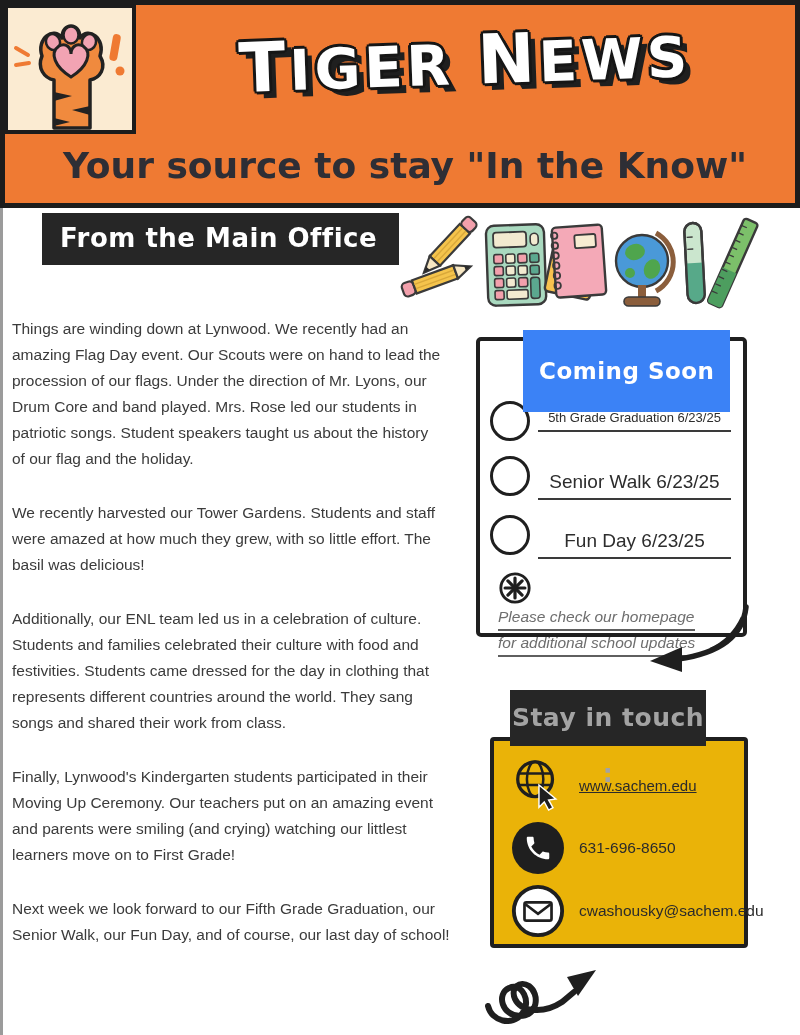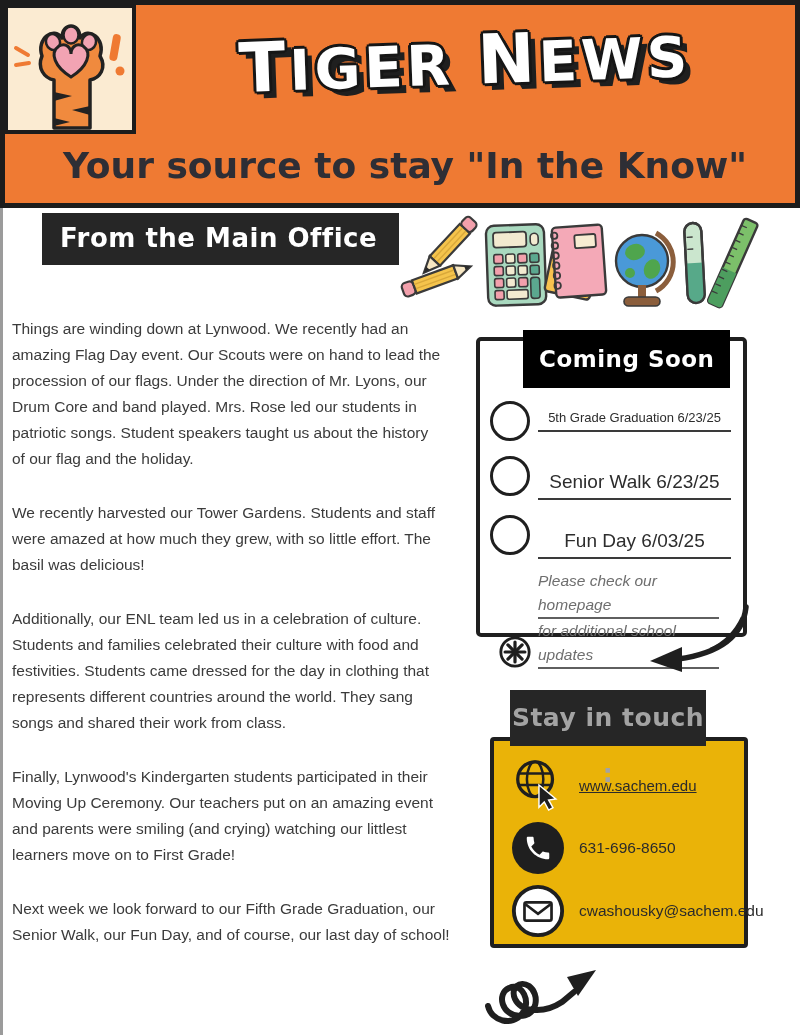--- a/index.html
+++ b/index.html
@@ -48,36 +48,36 @@
     position:absolute;left:12px;top:316px;width:470px;
     font-size:15.5px;line-height:26px;color:#3b3b3b;z-index:1;
   }
   .article p{margin:0 0 28px;white-space:pre-line;}
   
   .cs-box{
     position:absolute;left:476px;top:337px;width:271px;height:300px;
     border:4px solid #1f1f1f;border-radius:5px;background:#fff;box-sizing:border-box;z-index:1;
   }
   .cs-tab{
-    position:absolute;left:43px;top:-11px;height:50px;background:#000000;
+    position:absolute;left:43px;top:-11px;height:50px;background:#3b82f6;
     color:#fff;font-family:"DejaVu Sans", sans-serif;font-weight:800;
-    font-size:23px;line-height:50px;padding:4px 16px;white-space:nowrap;letter-spacing:0.5px;
+    font-size:23px;line-height:50px;padding:16px 16px;white-space:nowrap;letter-spacing:0.5px;
   }
   .cs-list{padding:60px 12px 0 10px;}
   .cs-row{display:flex;align-items:center;margin-bottom:10px;}
   .cs-circle{
     width:34px;height:34px;border:3px solid #1f1f1f;border-radius:50%;
     flex:none;margin-right:8px;background:#fff;
   }
   .cs-label{
     flex:1;text-align:center;font-size:13px;color:#2d2d2d;
     padding-bottom:5px;border-bottom:2px solid #3a3a3a;white-space:nowrap;
   }
   .cs-row.big .cs-label{font-size:19px;margin-top:20px;}
-  .cs-note{display:flex;align-items:flex-end;margin:4px 12px 0 8px;}
+  .cs-note{display:flex;align-items:flex-start;margin:4px 12px 0 8px;flex-direction:column;}
   .cs-note .note-icon{flex:none;margin:2px 6px 0 0;}
   .cs-note-text{flex:1;font-style:italic;color:#6e6e6e;font-size:15.5px;line-height:24px;}
   .cs-note-text span{display:block;border-bottom:2px solid #5f5f5f;padding-bottom:0;}
   .curved-arrow{position:absolute;left:642px;top:601px;z-index:2;}
   
   .sit-banner{
     position:absolute;left:510px;top:690px;width:196px;height:56px;background:#262626;
     color:#a3a3a3;text-align:center;font-family:"DejaVu Sans", sans-serif;font-weight:800;
     font-size:25px;line-height:56px;z-index:2;box-sizing:border-box;letter-spacing:0.5px;
   }
@@ -244,21 +244,21 @@
     <div class="cs-row">
       <div class="cs-circle"></div>
       <div class="cs-label">5th Grade Graduation 6/23/25</div>
     </div>
     <div class="cs-row big">
       <div class="cs-circle"></div>
       <div class="cs-label">Senior Walk 6/23/25</div>
     </div>
     <div class="cs-row big">
       <div class="cs-circle"></div>
-      <div class="cs-label">Fun Day 6/03/25</div>
+      <div class="cs-label">Fun Day 6/23/25</div>
     </div>
     <div class="cs-note">
       <svg class="note-icon" width="34" height="34" viewBox="0 0 36 36">
         <circle cx="18" cy="18" r="15" fill="#fff" stroke="#1f1f1f" stroke-width="3"></circle>
         <g stroke="#1f1f1f" stroke-width="3.4" stroke-linecap="round">
           <line x1="18" y1="7.5" x2="18" y2="28.5"></line>
           <line x1="7.5" y1="18" x2="28.5" y2="18"></line>
           <line x1="10.5" y1="10.5" x2="25.5" y2="25.5"></line>
           <line x1="25.5" y1="10.5" x2="10.5" y2="25.5"></line>
         </g>

